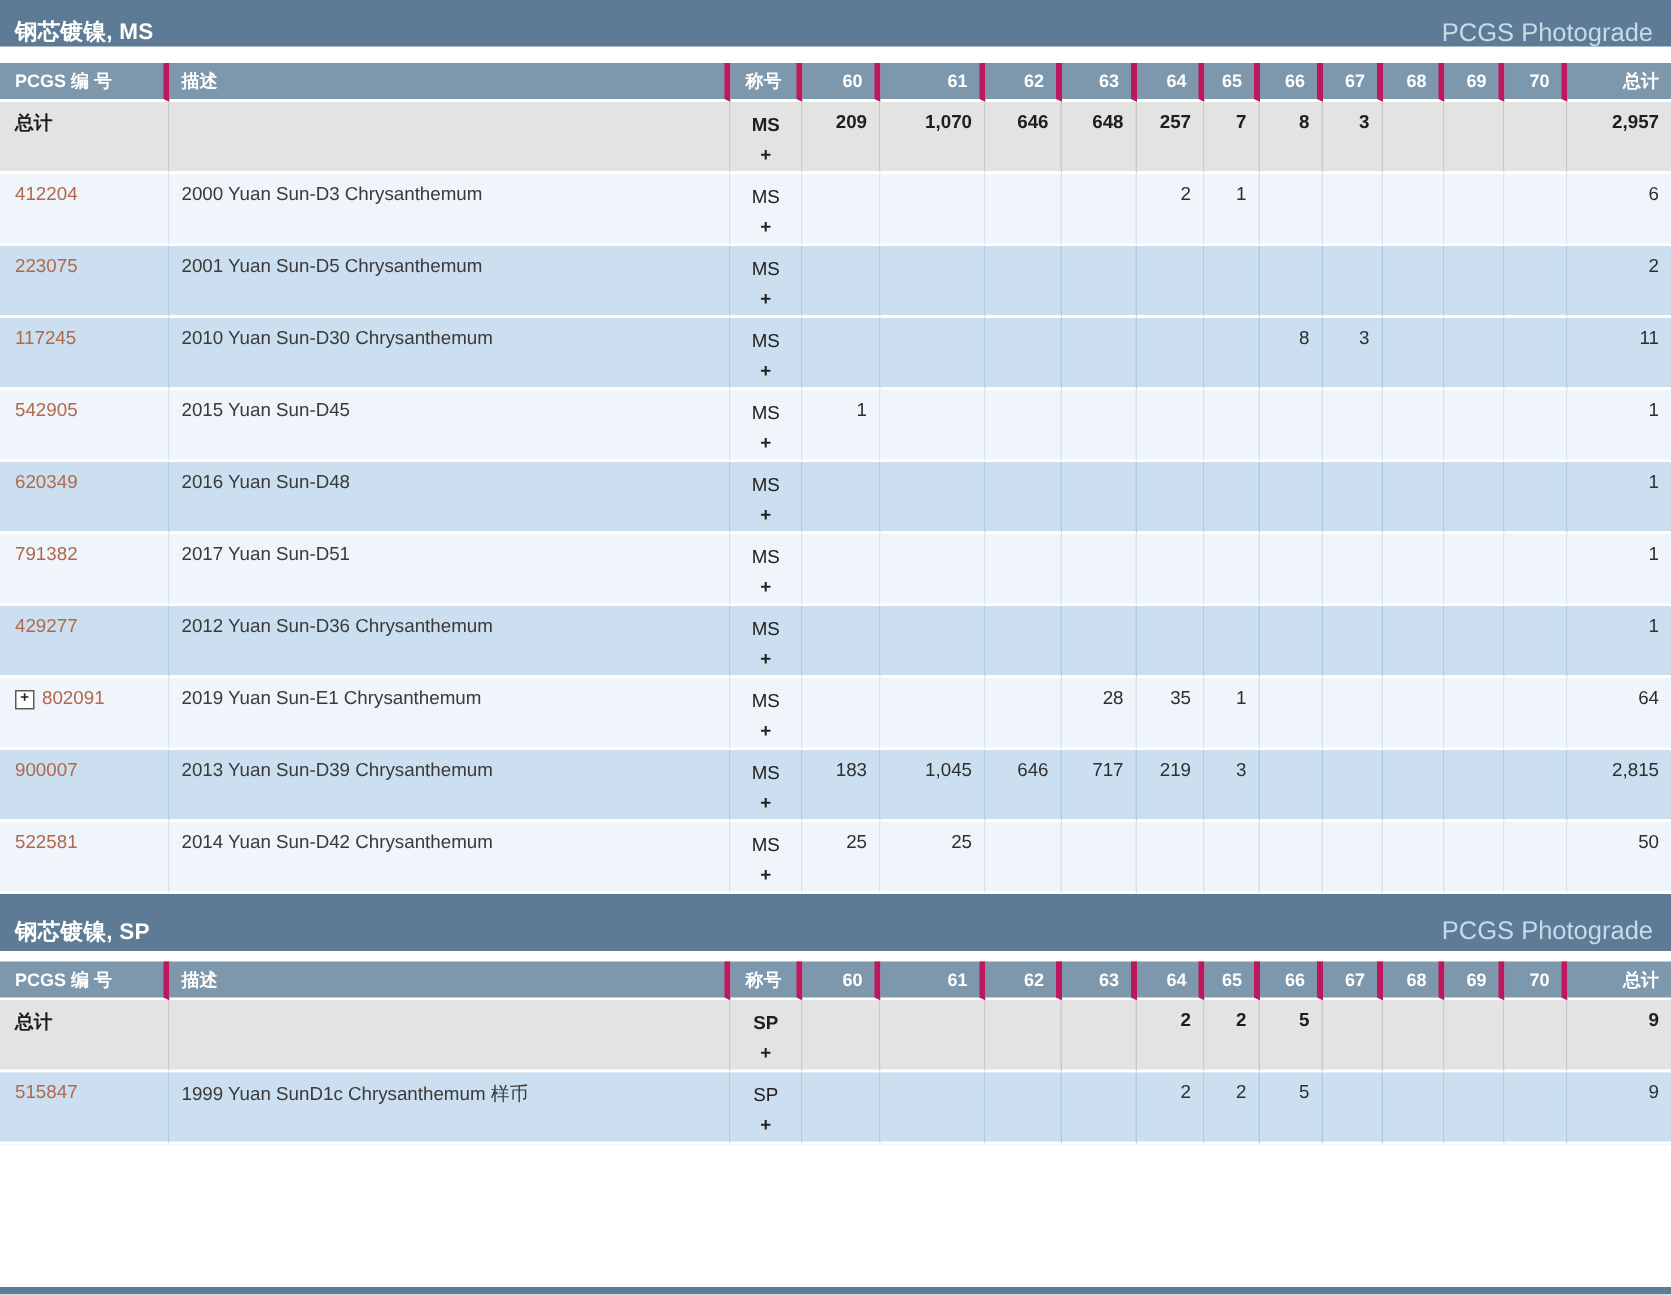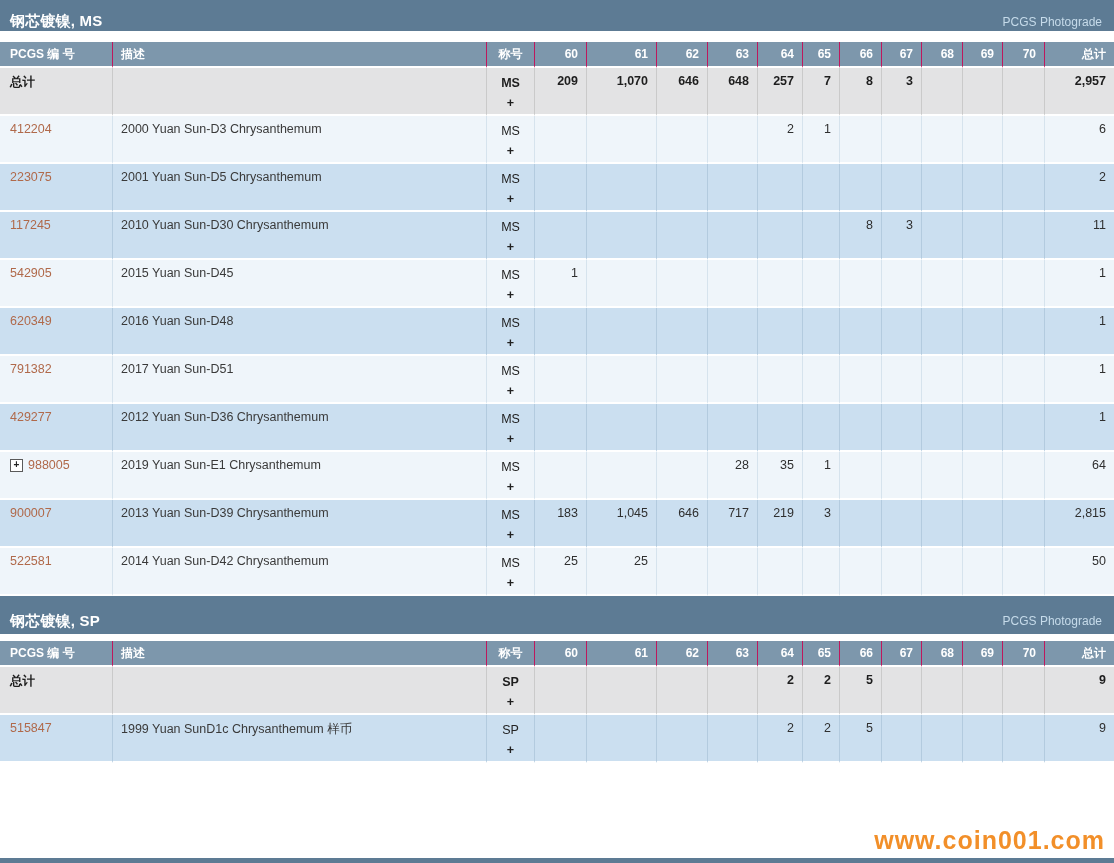--- a/index.html
+++ b/index.html
@@ -9,34 +9,34 @@
     font-family:"Liberation Sans","DejaVu Sans",sans-serif;
   }
   .section-bar {
     background:#5d7b94; color:#fff;
     display:flex; align-items:center; justify-content:space-between;
     padding:12px 12px 0 10px; box-sizing:border-box;
   }
   .bar-ms { height:31px; }
   .bar-sp { height:38px; }
   .section-title { font-size:15px; font-weight:bold; letter-spacing:0.2px; }
-  .photograde { font-size:12px; color:#c6dbea; text-decoration:none; cursor:pointer; }
+  .photograde { font-size:17px; color:#c6dbea; text-decoration:none; cursor:pointer; }
   .gap-ms { height:11px; }
   .gap-sp { height:7px; }
 
   table.pop-table {
     border-collapse:separate; border-spacing:0;
     table-layout:fixed; width:1114px;
   }
   th {
     background:#7d97ac; color:#ffffff;
     font-size:12px; font-weight:bold;
     height:26px; box-sizing:border-box;
     padding:0 8px 0 0; text-align:right;
-    border-right:1px solid #be185d; border-bottom:2px solid #ffffff;
+    border-right:4px solid #be185d; border-bottom:2px solid #ffffff;
     white-space:nowrap; overflow:hidden;
   }
   th.c-pcgs { text-align:left; padding-left:10px; }
   th.c-desc { text-align:left; padding-left:8px; }
   th.c-grade { text-align:center; padding:0; }
   th:last-child { border-right:none; }
 
   td {
     box-sizing:border-box; vertical-align:top;
     padding-top:6px; font-size:12.5px; color:#2f2f2f;
@@ -278,21 +278,21 @@
             <td class="c-gnum num"></td>
             <td class="c-gnum num"></td>
             <td class="c-gnum num"></td>
             <td class="c-gnum num"></td>
             <td class="c-gnum num"></td>
             <td class="c-gnum num"></td>
             <td class="c-gnum num"></td>
             <td class="c-total num">1</td>
           </tr>
           <tr class="row-white">
-            <td class="c-pcgs"><span class="expand">+</span><a class="pcgs-link">988005</a></td>
+            <td class="c-pcgs"><span class="expand">+</span><a class="pcgs-link">802091</a></td>
             <td class="c-desc">2019 Yuan Sun-E1 Chrysanthemum</td>
             <td class="c-grade">
               <div>MS</div>
               <div class="plus">+</div>
             </td>
             <td class="c-gnum num"></td>
             <td class="c-gnum num"></td>
             <td class="c-gnum num"></td>
             <td class="c-gnum num">28</td>
             <td class="c-gnum num">35</td>
@@ -429,15 +429,14 @@
             <td class="c-gnum num"></td>
             <td class="c-gnum num"></td>
             <td class="c-gnum num"></td>
             <td class="c-gnum num"></td>
             <td class="c-total num">9</td>
           </tr>
         </tbody>
     </table>
   </section>
 
-  <div class="watermark">www.coin001.com</div>
   <div class="next-bar"></div>
 </div>
 
 </body></html>

